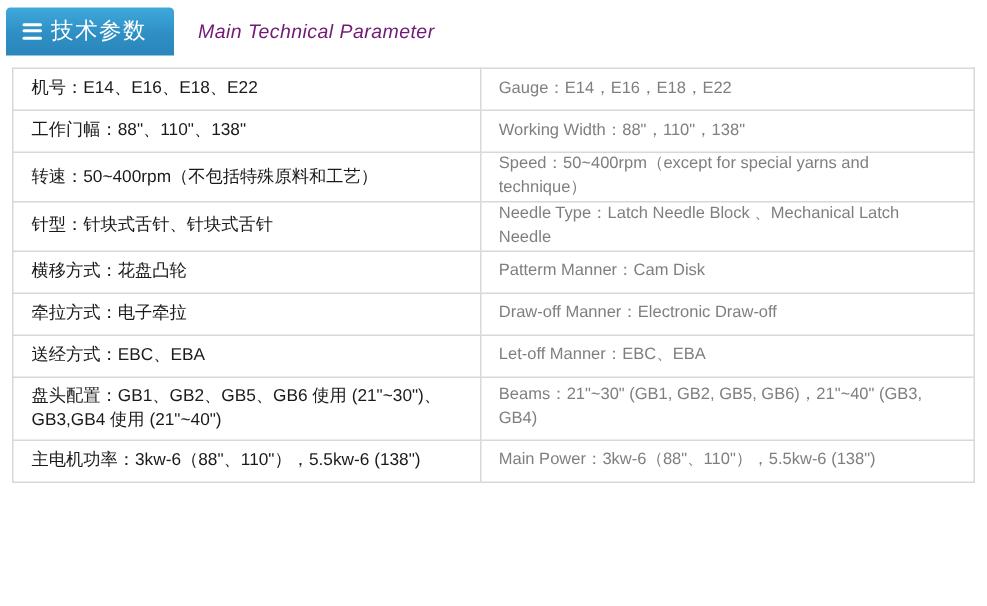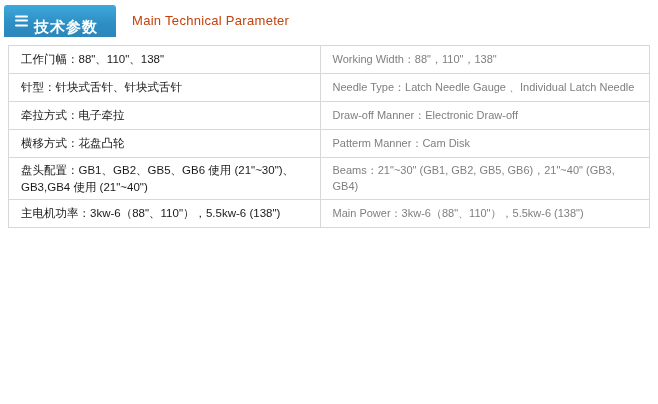--- a/index.html
+++ b/index.html
@@ -23,47 +23,48 @@
     width: 658px; height: 41px;
     display: flex;
     align-items: center;
   }
   .header-tab {
     position: relative;
     height: 32px;
     margin-left: 4px;
     padding: 0 18px 0 30px;
     display: flex;
-    align-items: flex-end;
+    align-items: center;
     background: linear-gradient(to bottom, #3fa9dc 0%, #2e8fc4 55%, #2b86bb 100%);
     border-radius: 3px 3px 0 0;
     color: #ffffff;
     font-size: 15px;
-    font-weight: bold;
+    font-weight: normal;
     letter-spacing: 1px;
   }
   .header-tab .bars {
     position: absolute;
     left: 11px; top: 50%;
     transform: translateY(-50%);
     width: 13px;
   }
   .header-tab .bars i {
     display: block;
     height: 2px;
     background: #ffffff;
     margin-bottom: 2.5px;
     border-radius: 1px;
   }
   .header-tab .bars i:last-child { margin-bottom: 0; }
   .header-sub {
     margin-left: 16px;
-    color: #c2410c;
+    color: #701a75;
     font-size: 13px;
     letter-spacing: .3px;
+    font-style: italic;
   }
 
   
   .table-wrap {
     position: absolute;
     left: 8px; top: 45px;
     width: 642px;
   }
   table.spec {
     width: 100%;
@@ -104,34 +105,46 @@
       </span>
       <span>技术参数</span>
     </div>
     <div class="header-sub">Main Technical Parameter</div>
   </div>
 
   <div class="table-wrap">
     <table class="spec">
       <tbody>
         <tr>
+          <td class="cn">机号：E14、E16、E18、E22</td>
+          <td class="en">Gauge：E14，E16，E18，E22</td>
+        </tr>
+        <tr>
           <td class="cn">工作门幅：88"、110"、138"</td>
           <td class="en">Working Width：88"，110"，138"</td>
         </tr>
         <tr>
+          <td class="cn">转速：50~400rpm（不包括特殊原料和工艺）</td>
+          <td class="en">Speed：50~400rpm（except for special yarns and technique）</td>
+        </tr>
+        <tr>
           <td class="cn">针型：针块式舌针、针块式舌针</td>
-          <td class="en">Needle Type：Latch Needle Gauge 、Individual Latch Needle</td>
+          <td class="en">Needle Type：Latch Needle Block 、Mechanical Latch Needle</td>
+        </tr>
+        <tr>
+          <td class="cn">横移方式：花盘凸轮</td>
+          <td class="en">Patterm Manner：Cam Disk</td>
         </tr>
         <tr>
           <td class="cn">牵拉方式：电子牵拉</td>
           <td class="en">Draw-off Manner：Electronic Draw-off</td>
         </tr>
         <tr>
-          <td class="cn">横移方式：花盘凸轮</td>
-          <td class="en">Patterm Manner：Cam Disk</td>
+          <td class="cn">送经方式：EBC、EBA</td>
+          <td class="en">Let-off Manner：EBC、EBA</td>
         </tr>
         <tr class="tall">
           <td class="cn nowrap-pre">盘头配置：GB1、GB2、GB5、GB6 使用 (21"~30")、
             GB3,GB4 使用 (21"~40")</td>
           <td class="en">Beams：21"~30" (GB1, GB2, GB5, GB6)，21"~40" (GB3, GB4)</td>
         </tr>
         <tr>
           <td class="cn">主电机功率：3kw-6（88"、110"），5.5kw-6 (138")</td>
           <td class="en">Main Power：3kw-6（88"、110"），5.5kw-6 (138")</td>
         </tr>

